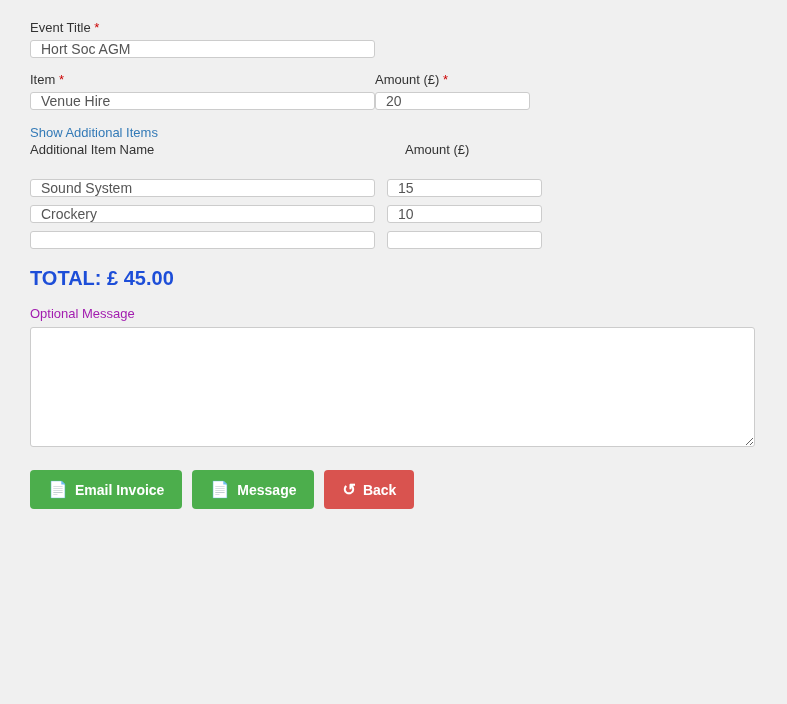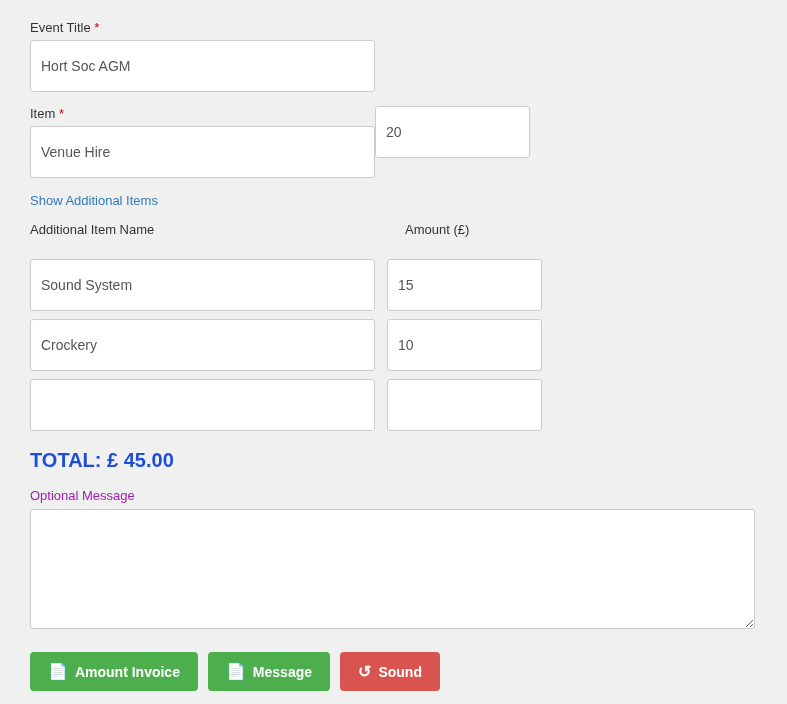--- a/index.html
+++ b/index.html
@@ -25,21 +25,21 @@
       display: block;
       margin-bottom: 5px;
       font-size: 13px;
       color: #333;
     }
     .required-star {
       color: #cc0000;
     }
     .text-input {
       width: 100%;
-      padding: 17px 10px;
+      padding: 0 10px;
       border: 1px solid #ccc;
       border-radius: 3px;
       font-size: 14px;
       background: #fff;
       color: #555;
       outline: none;
     }
     .row-fields {
       display: flex;
       margin-bottom: 14px;
@@ -51,21 +51,21 @@
     .col-right {
       flex: 0 0 155px;
       max-width: 155px;
     }
     .show-additional-link {
       color: #337ab7;
       text-decoration: none;
       font-size: 13px;
       cursor: pointer;
       display: inline-block;
-      margin-bottom: 14px;
+      margin-bottom: 2px;
     }
     .additional-row {
       display: flex;
       gap: 12px;
       margin-bottom: 8px;
     }
     .additional-col-left {
       flex: 0 0 345px;
       max-width: 345px;
     }
@@ -160,20 +160,23 @@
 
     
     <div class="row-fields">
       <div class="col-left">
         <label class="field-label">
           <span>Item</span><span class="required-star"> *</span>
         </label>
         <input type="text" class="text-input" value="Venue Hire" style="">
       </div>
       <div class="col-right">
+        <label class="field-label">
+          <span>Amount (£)</span><span class="required-star"> *</span>
+        </label>
         <input type="text" class="text-input" value="20" style="">
       </div>
     </div>
 
     
     <a class="show-additional-link">
       <span>Show Additional Items</span>
     </a>
 
     
@@ -216,26 +219,26 @@
     
     <div class="field-group">
       <label class="optional-message-label">Optional Message</label>
       <textarea class="message-textarea" style=""></textarea>
     </div>
 
     
     <div class="button-row">
       <button class="btn btn-green">
         <span class="btn-icon">📄</span>
-        <span>Amount Invoice</span>
+        <span>Email Invoice</span>
       </button>
       <button class="btn btn-green">
         <span class="btn-icon">📄</span>
         <span>Message</span>
       </button>
       <button class="btn btn-red">
         <span class="btn-icon">↺</span>
-        <span>Sound</span>
+        <span>Back</span>
       </button>
     </div>
 
   </div>
 </div>
 
 </body></html>

